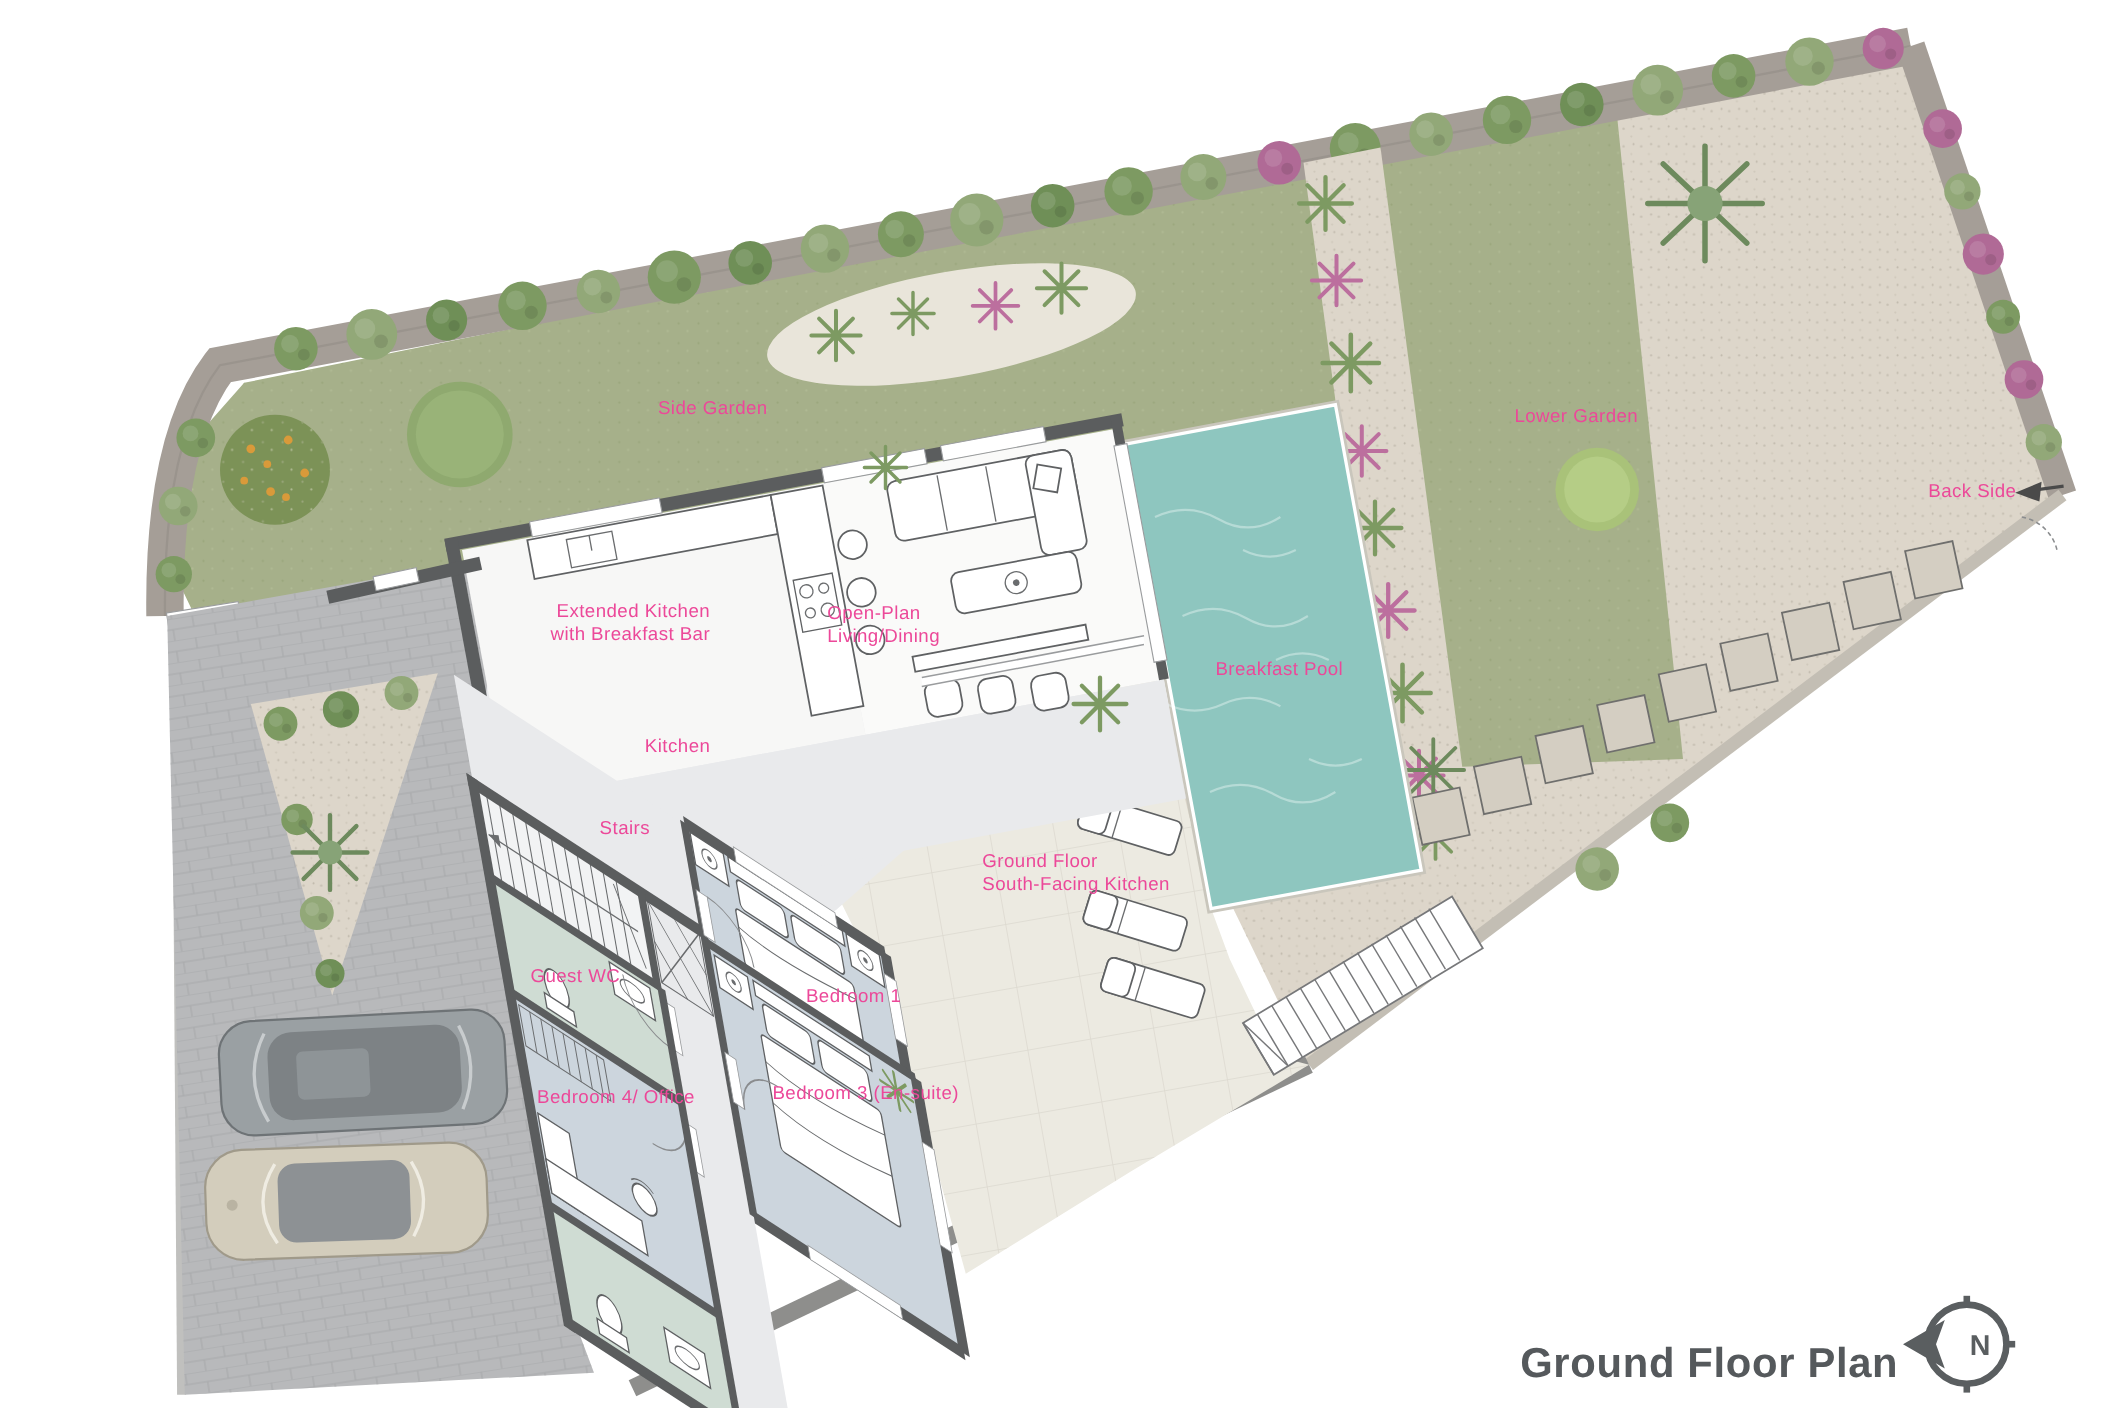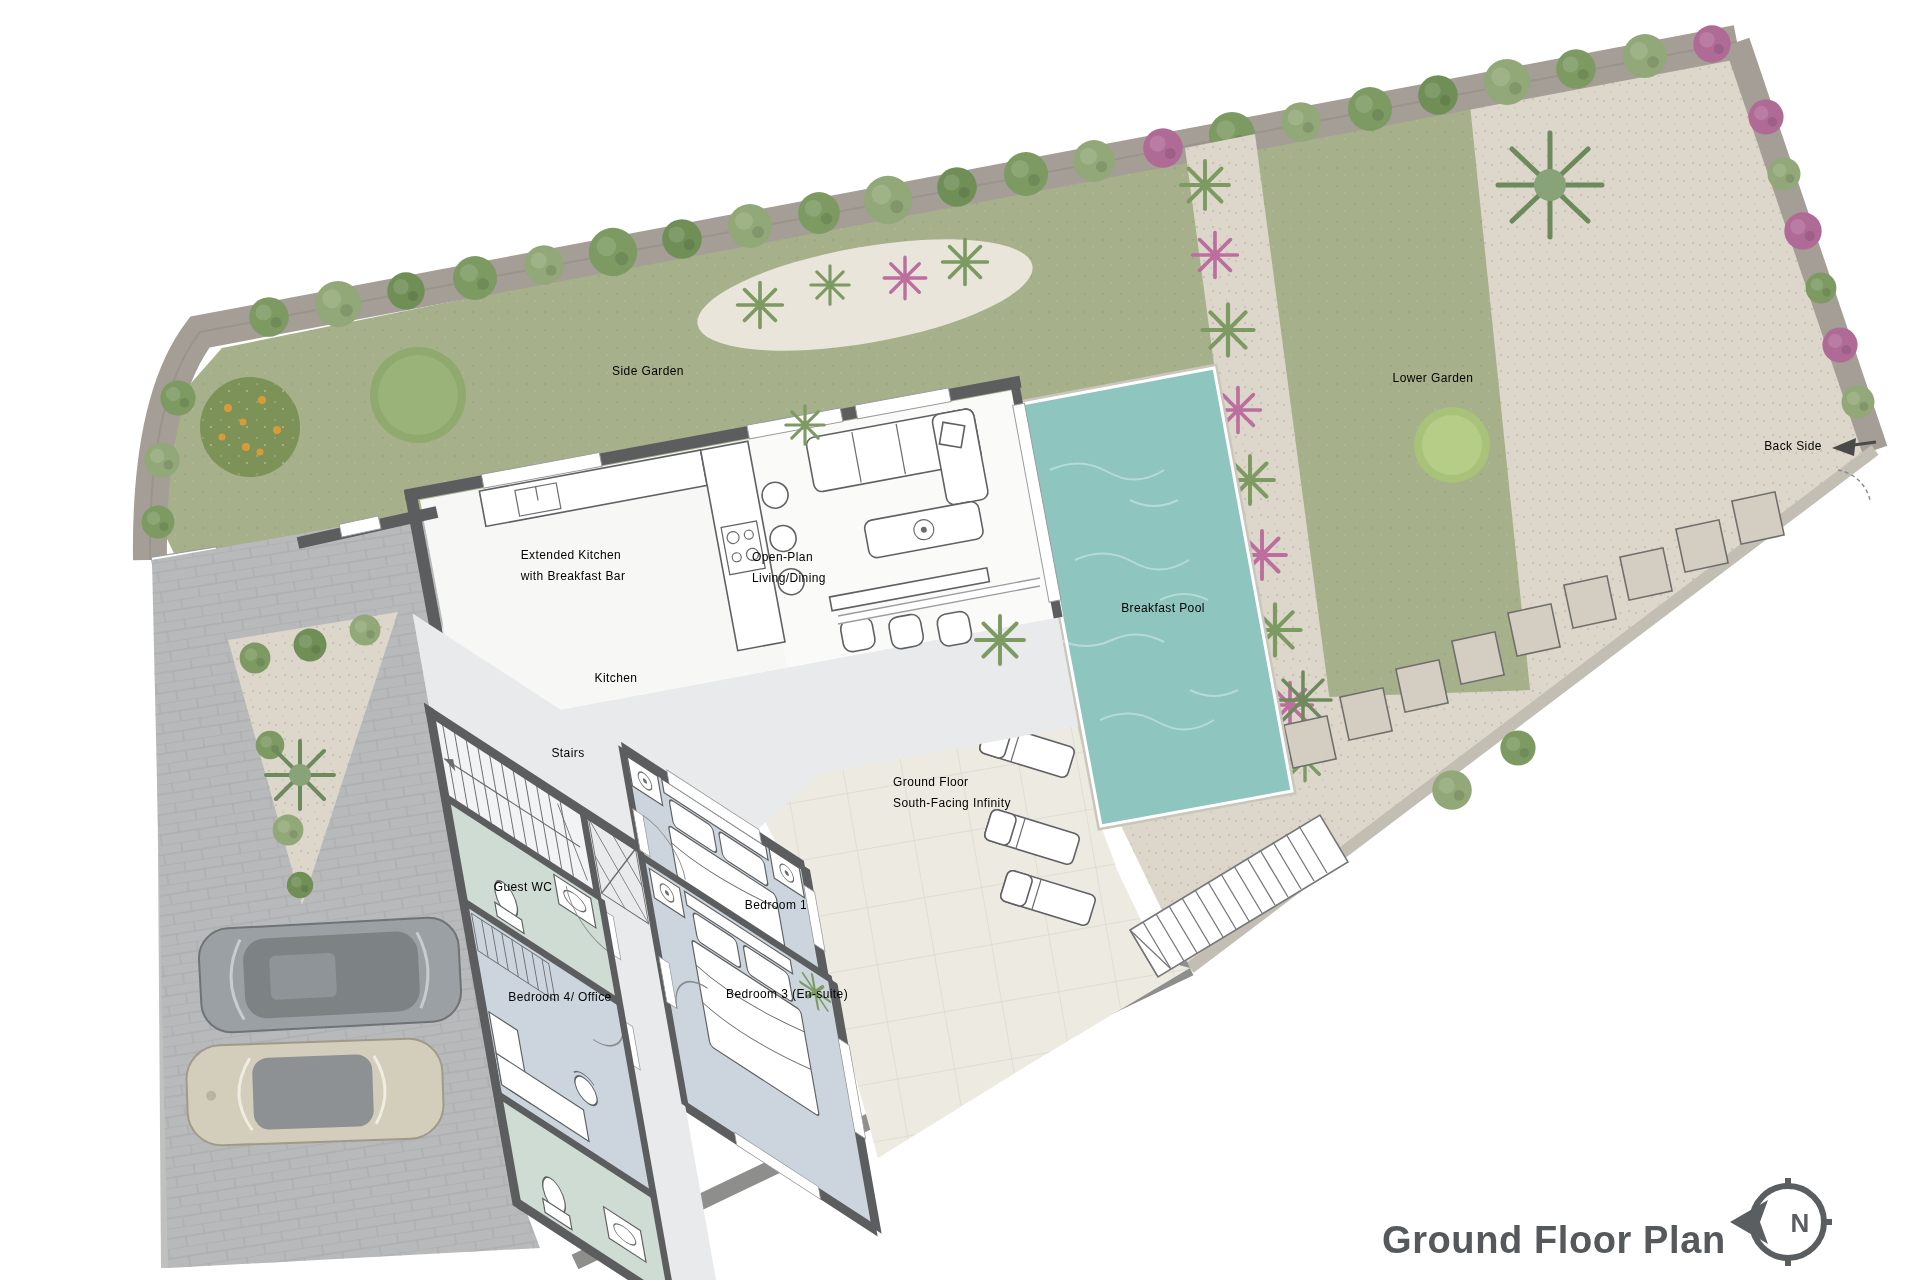--- a/index.html
+++ b/index.html
@@ -25,21 +25,21 @@
   .shrub-g1  {fill:#7d9a62;}
   .shrub-g2  {fill:#92a878;}
   .shrub-g3  {fill:#6f8f57;}
   .shrub-p   {fill:#b06a96;}
   .shrub-lg  {fill:#a9c279;}
   .burst     {stroke-width:2.6;fill:none;stroke-linecap:round;}
   .burst.g   {stroke:#7d9a62;}
   .burst.p   {stroke:#bc6f9e;}
   .ripple    {fill:none;stroke:#e6f4f1;stroke-width:2;opacity:.45;}
   
-  .lbl{position:absolute;font-size:12px;line-height:21px;color:#000000;
+  .lbl{position:absolute;font-size:17px;line-height:21px;color:#ec4899;
        letter-spacing:.4px;transform:translate(-50%,-50%);white-space:nowrap;}
   .lbl.left{transform:translateY(-50%);}
   #page-title{position:absolute;font-size:38px;font-weight:bold;color:#55595c;
        letter-spacing:.6px;transform:translateY(-50%);white-space:nowrap;}
   #compass{position:absolute;}
 </style>
 </head>
 <body>
 
 <div id="canvas">
@@ -475,38 +475,38 @@
     <path d="M262 -40 A42 42 0 0 1 304 2" class="doorarc"></path>
     <rect x="250" y="110" width="12" height="46" class="wingap"></rect>
     <path d="M262 156 A46 46 0 0 1 308 110" class="doorarc"></path>
   </g>
 
 </svg>
 
 <div class="lbl" style="left:648px;top:371px">Side Garden</div>
 <div class="lbl" style="left:1433px;top:378px">Lower Garden</div>
 <div class="lbl" style="left:1793px;top:446px">Back Side</div>
-<div class="lbl" style="left:573px;top:566px;text-align:left">
+<div class="lbl" style="left:573px;top:566px;text-align:right">
   <div>Extended  Kitchen</div>
   <div>with Breakfast  Bar</div>
 </div>
 <div class="lbl left" style="left:752px;top:568px">
   <div>Open-Plan</div>
   <div>Living/Dining</div>
 </div>
 <div class="lbl" style="left:1163px;top:608px">Breakfast Pool</div>
 <div class="lbl" style="left:616px;top:678px">Kitchen</div>
 <div class="lbl" style="left:568px;top:753px">Stairs</div>
 <div class="lbl" style="left:523px;top:887px">Guest WC</div>
 <div class="lbl" style="left:776px;top:905px">Bedroom 1</div>
 <div class="lbl" style="left:560px;top:997px">Bedroom 4/ Office</div>
 <div class="lbl" style="left:787px;top:994px">Bedroom 3 (En-suite)</div>
 <div class="lbl left" style="left:893px;top:793px">
   <div>Ground Floor</div>
-  <div>South-Facing Infinity</div>
+  <div>South-Facing Kitchen</div>
 </div>
 
 <div id="page-title" style="left:1382px;top:1240px">Ground Floor Plan</div>
 
 <svg id="compass" style="left:1722px;top:1160px" width="130" height="124" viewBox="0 0 130 124">
   <circle cx="66" cy="62" r="36" fill="none" stroke="#5a5e60" stroke-width="6"></circle>
   <rect x="63" y="18" width="6" height="10" fill="#5a5e60"></rect>
   <rect x="63" y="96" width="6" height="10" fill="#5a5e60"></rect>
   <rect x="100" y="59" width="10" height="6" fill="#5a5e60"></rect>
   <polygon points="8,62 46,40 38,62 46,84" fill="#5a5e60"></polygon>

